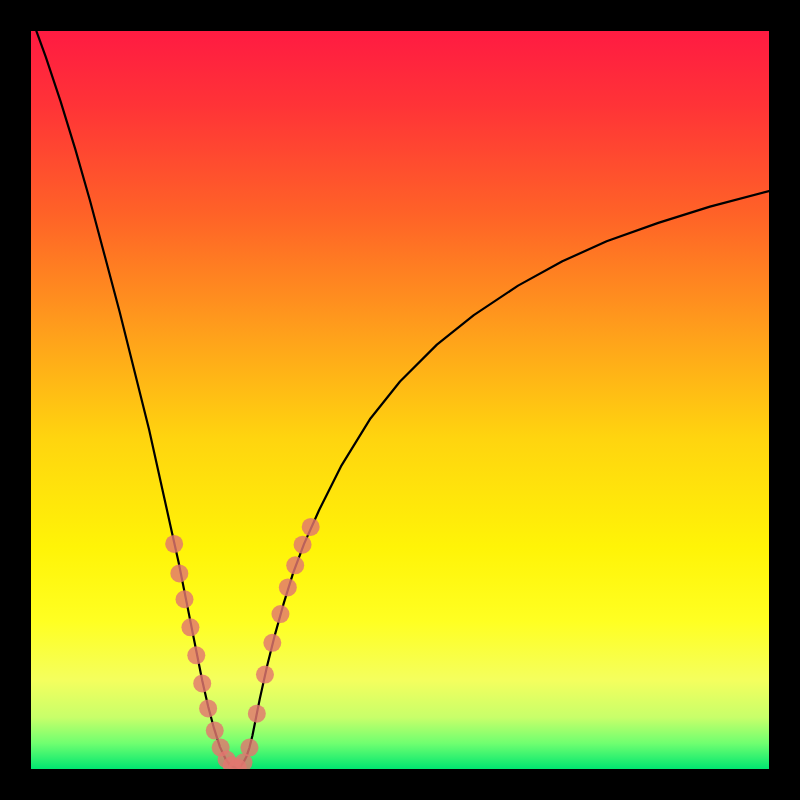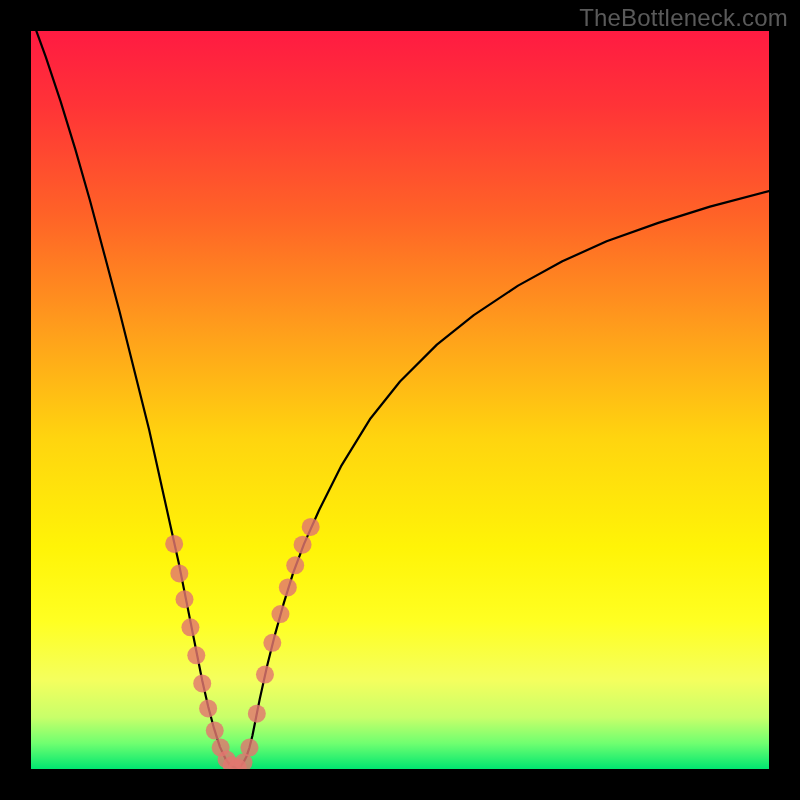--- a/index.html
+++ b/index.html
@@ -79,14 +79,13 @@
         <circle cx="233.95" cy="643.54" r="9" fill="#e2766f" fill-opacity="0.82"></circle>
         <circle cx="241.33" cy="611.80" r="9" fill="#e2766f" fill-opacity="0.82"></circle>
         <circle cx="249.44" cy="583.02" r="9" fill="#e2766f" fill-opacity="0.82"></circle>
         <circle cx="256.82" cy="556.45" r="9" fill="#e2766f" fill-opacity="0.82"></circle>
         <circle cx="264.20" cy="534.31" r="9" fill="#e2766f" fill-opacity="0.82"></circle>
         <circle cx="271.58" cy="513.65" r="9" fill="#e2766f" fill-opacity="0.82"></circle>
         <circle cx="279.70" cy="495.94" r="9" fill="#e2766f" fill-opacity="0.82"></circle>
       </g>
   </svg>
 
-  <div class="watermark">TheBottleneck.com</div>
 </div>
 
 </body></html>

